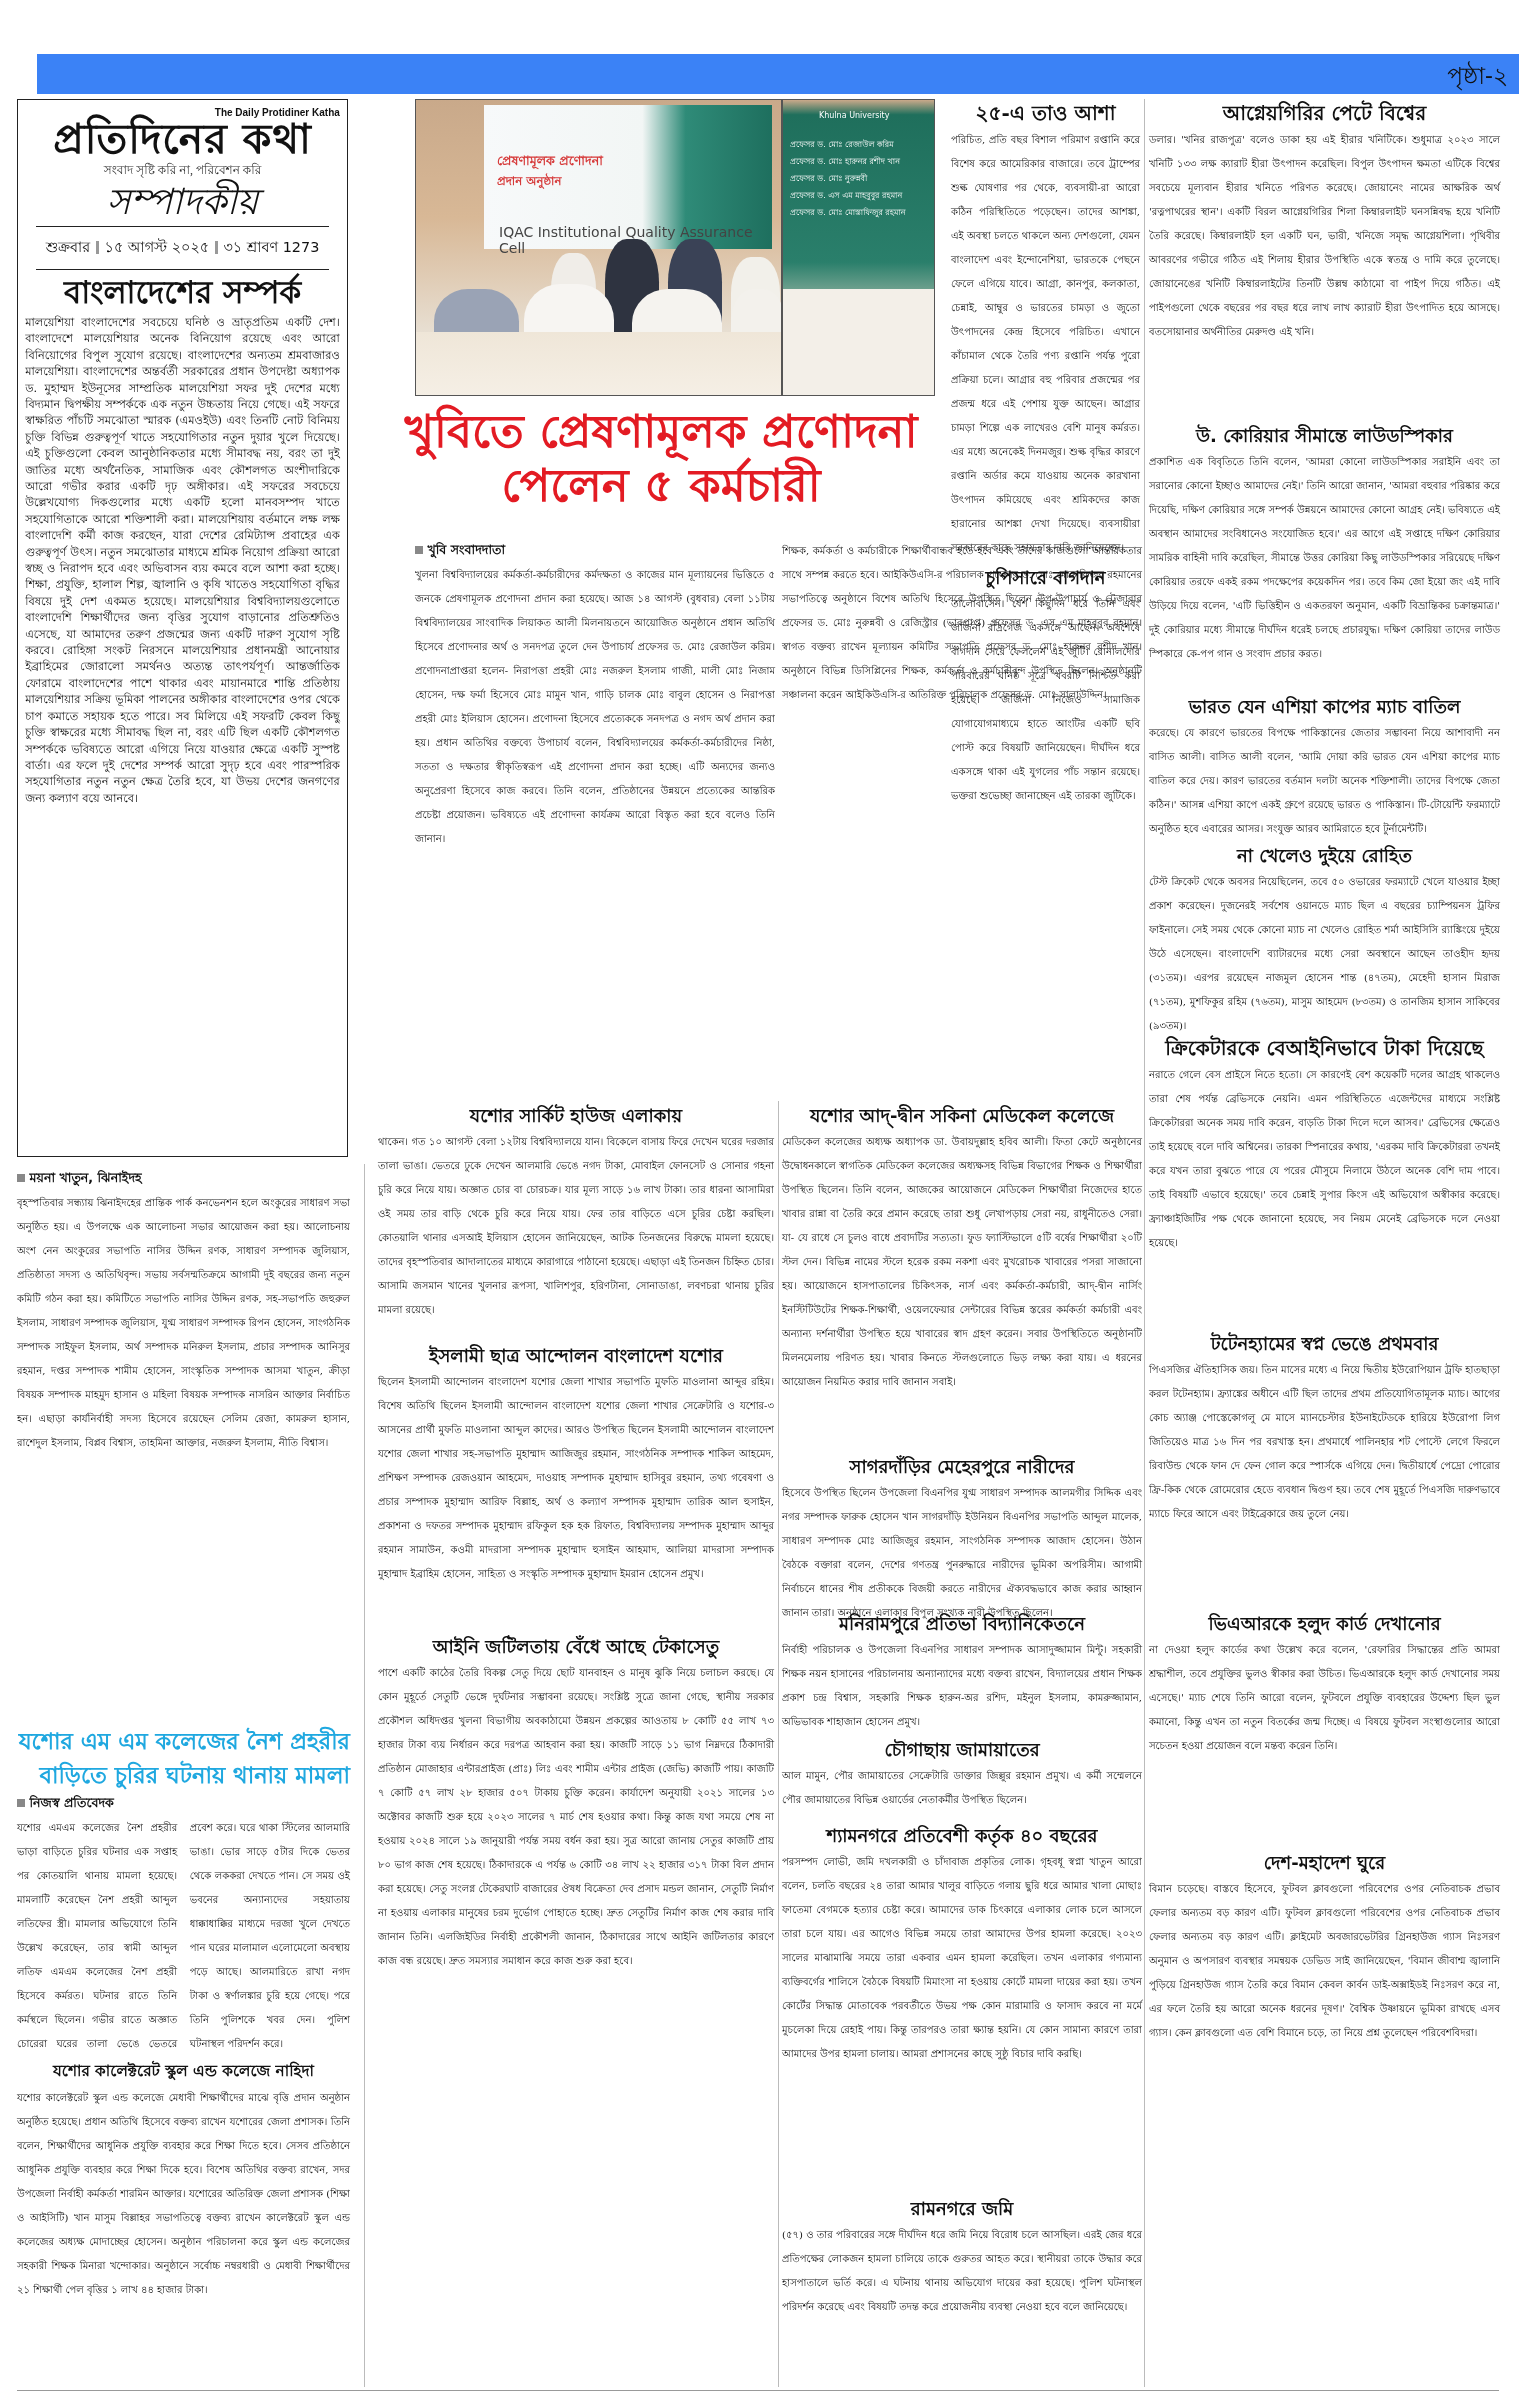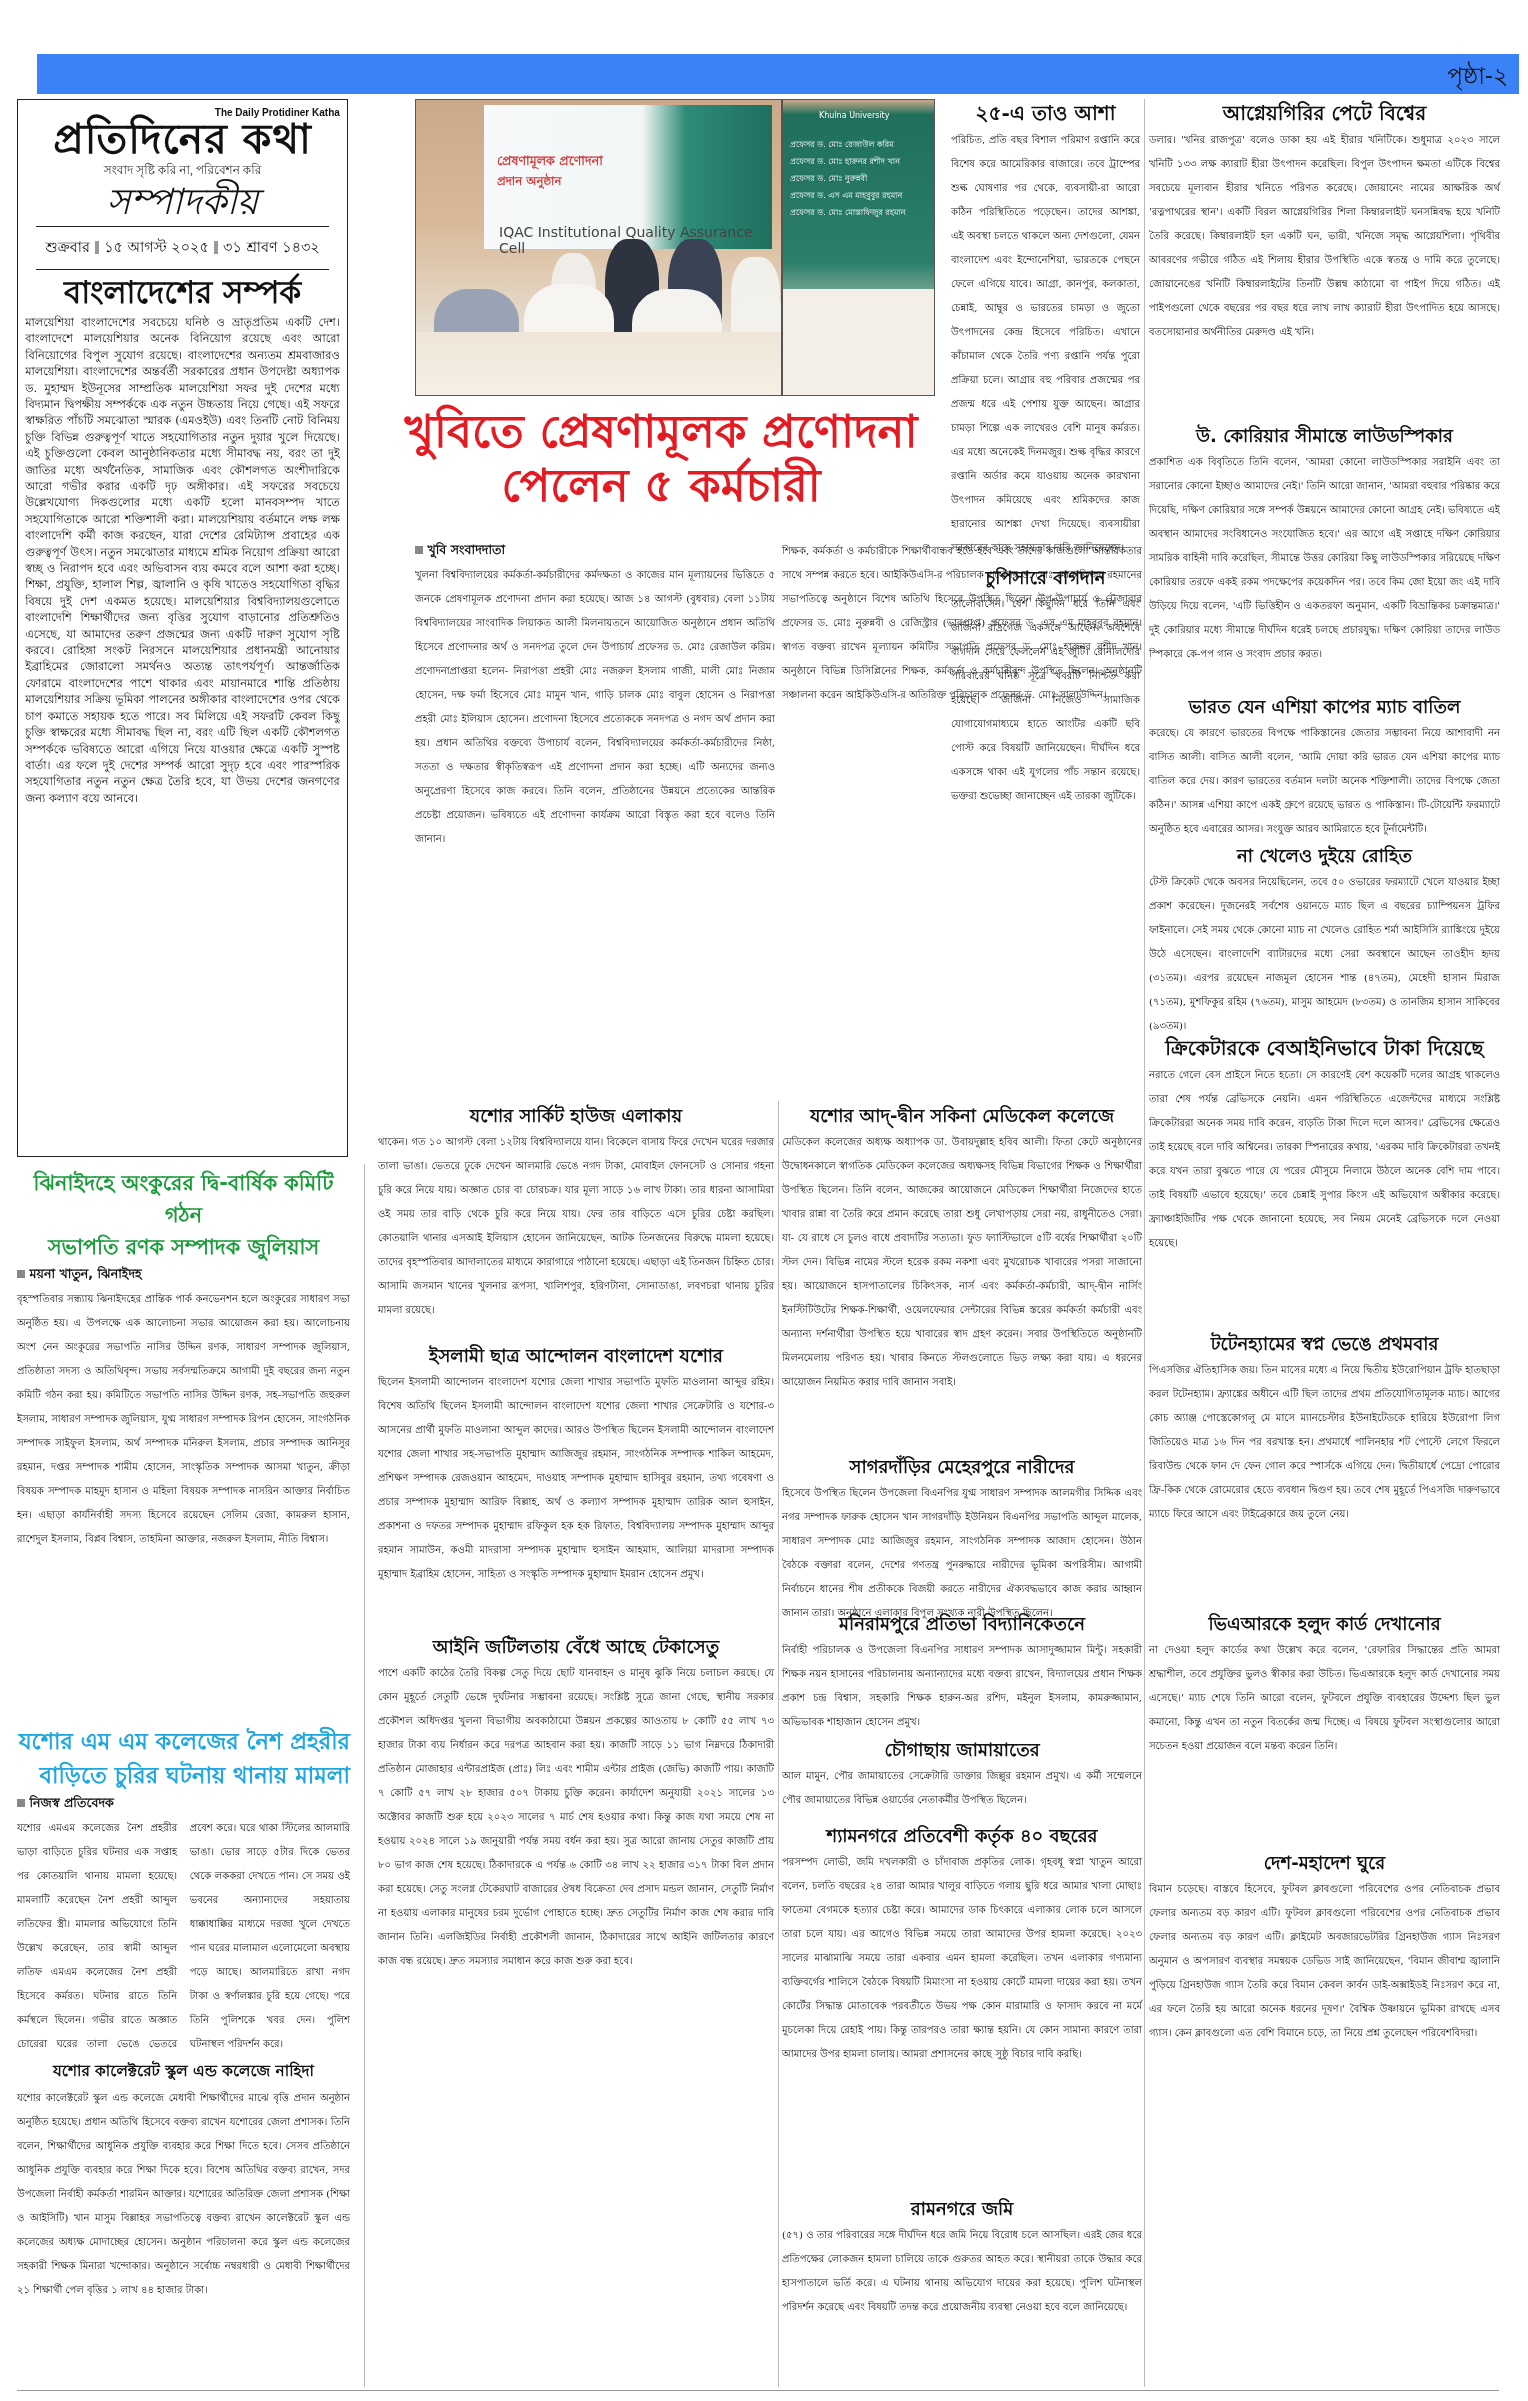--- a/index.html
+++ b/index.html
@@ -52,34 +52,30 @@
 
 <div class="editorial-box">
   <div class="masthead">
     <div class="mast-en">The Daily Protidiner Katha</div>
     <div class="mast-title">প্রতিদিনের কথা</div>
     <div class="mast-tag">সংবাদ সৃষ্টি করি না, পরিবেশন করি</div>
     <div class="mast-sub">সম্পাদকীয়</div>
   </div>
   <div class="rule"></div>
   <div class="dateline">
-    <span>শুক্রবার</span><span class="sep"></span><span>১৫ আগস্ট ২০২৫</span><span class="sep"></span><span>৩১ শ্রাবণ ১৪৩২</span>
+    <span>শুক্রবার</span><span class="sep"></span><span>১৫ আগস্ট ২০২৫</span><span class="sep"></span><span>৩১ শ্রাবণ 1273</span>
   </div>
   <div class="rule"></div>
   <div class="ed-title">
     <div>বাংলাদেশের সম্পর্ক</div>
   </div>
   <div class="body-text" style="font-size:11.3px;line-height:16.4px;">মালয়েশিয়া বাংলাদেশের সবচেয়ে ঘনিষ্ঠ ও ভ্রাতৃপ্রতিম একটি দেশ। বাংলাদেশে মালয়েশিয়ার অনেক বিনিয়োগ রয়েছে এবং আরো বিনিয়োগের বিপুল সুযোগ রয়েছে। বাংলাদেশের অন্যতম শ্রমবাজারও মালয়েশিয়া। বাংলাদেশের অন্তর্বর্তী সরকারের প্রধান উপদেষ্টা অধ্যাপক ড. মুহাম্মদ ইউনূসের সাম্প্রতিক মালয়েশিয়া সফর দুই দেশের মধ্যে বিদ্যমান দ্বিপক্ষীয় সম্পর্ককে এক নতুন উচ্চতায় নিয়ে গেছে। এই সফরে স্বাক্ষরিত পাঁচটি সমঝোতা স্মারক (এমওইউ) এবং তিনটি নোট বিনিময় চুক্তি বিভিন্ন গুরুত্বপূর্ণ খাতে সহযোগিতার নতুন দুয়ার খুলে দিয়েছে। এই চুক্তিগুলো কেবল আনুষ্ঠানিকতার মধ্যে সীমাবদ্ধ নয়, বরং তা দুই জাতির মধ্যে অর্থনৈতিক, সামাজিক এবং কৌশলগত অংশীদারিকে আরো গভীর করার একটি দৃঢ় অঙ্গীকার। এই সফরের সবচেয়ে উল্লেখযোগ্য দিকগুলোর মধ্যে একটি হলো মানবসম্পদ খাতে সহযোগিতাকে আরো শক্তিশালী করা। মালয়েশিয়ায় বর্তমানে লক্ষ লক্ষ বাংলাদেশি কর্মী কাজ করছেন, যারা দেশের রেমিট্যান্স প্রবাহের এক গুরুত্বপূর্ণ উৎস। নতুন সমঝোতার মাধ্যমে শ্রমিক নিয়োগ প্রক্রিয়া আরো স্বচ্ছ ও নিরাপদ হবে এবং অভিবাসন ব্যয় কমবে বলে আশা করা হচ্ছে। শিক্ষা, প্রযুক্তি, হালাল শিল্প, জ্বালানি ও কৃষি খাতেও সহযোগিতা বৃদ্ধির বিষয়ে দুই দেশ একমত হয়েছে। মালয়েশিয়ার বিশ্ববিদ্যালয়গুলোতে বাংলাদেশি শিক্ষার্থীদের জন্য বৃত্তির সুযোগ বাড়ানোর প্রতিশ্রুতিও এসেছে, যা আমাদের তরুণ প্রজন্মের জন্য একটি দারুণ সুযোগ সৃষ্টি করবে। রোহিঙ্গা সংকট নিরসনে মালয়েশিয়ার প্রধানমন্ত্রী আনোয়ার ইব্রাহিমের জোরালো সমর্থনও অত্যন্ত তাৎপর্যপূর্ণ। আন্তর্জাতিক ফোরামে বাংলাদেশের পাশে থাকার এবং মায়ানমারে শান্তি প্রতিষ্ঠায় মালয়েশিয়ার সক্রিয় ভূমিকা পালনের অঙ্গীকার বাংলাদেশের ওপর থেকে চাপ কমাতে সহায়ক হতে পারে। সব মিলিয়ে এই সফরটি কেবল কিছু চুক্তি স্বাক্ষরের মধ্যে সীমাবদ্ধ ছিল না, বরং এটি ছিল একটি কৌশলগত সম্পর্ককে ভবিষ্যতে আরো এগিয়ে নিয়ে যাওয়ার ক্ষেত্রে একটি সুস্পষ্ট বার্তা। এর ফলে দুই দেশের সম্পর্ক আরো সুদৃঢ় হবে এবং পারস্পরিক সহযোগিতার নতুন নতুন ক্ষেত্র তৈরি হবে, যা উভয় দেশের জনগণের জন্য কল্যাণ বয়ে আনবে।</div>
 </div>
 
 <div class="col" style="left:17px; top:1167px; width:333px;">
-  <div class="green-hl">
-    <div>ঝিনাইদহে অংকুরের দ্বি-বার্ষিক কমিটি গঠন</div>
-    <div>সভাপতি রণক সম্পাদক জুলিয়াস</div>
-  </div>
   <div class="byline"><span class="sq"></span><span>ময়না খাতুন, ঝিনাইদহ</span></div>
   <div class="body-text">বৃহস্পতিবার সন্ধ্যায় ঝিনাইদহের প্রান্তিক পার্ক কনভেনশন হলে অংকুরের সাধারণ সভা অনুষ্ঠিত হয়। এ উপলক্ষে এক আলোচনা সভার আয়োজন করা হয়। আলোচনায় অংশ নেন অংকুরের সভাপতি নাসির উদ্দিন রণক, সাধারণ সম্পাদক জুলিয়াস, প্রতিষ্ঠাতা সদস্য ও অতিথিবৃন্দ। সভায় সর্বসম্মতিক্রমে আগামী দুই বছরের জন্য নতুন কমিটি গঠন করা হয়। কমিটিতে সভাপতি নাসির উদ্দিন রণক, সহ-সভাপতি জহুরুল ইসলাম, সাধারণ সম্পাদক জুলিয়াস, যুগ্ম সাধারণ সম্পাদক রিপন হোসেন, সাংগঠনিক সম্পাদক সাইফুল ইসলাম, অর্থ সম্পাদক মনিরুল ইসলাম, প্রচার সম্পাদক আনিসুর রহমান, দপ্তর সম্পাদক শামীম হোসেন, সাংস্কৃতিক সম্পাদক আসমা খাতুন, ক্রীড়া বিষয়ক সম্পাদক মাহমুদ হাসান ও মহিলা বিষয়ক সম্পাদক নাসরিন আক্তার নির্বাচিত হন। এছাড়া কার্যনির্বাহী সদস্য হিসেবে রয়েছেন সেলিম রেজা, কামরুল হাসান, রাশেদুল ইসলাম, বিপ্লব বিশ্বাস, তাহমিনা আক্তার, নজরুল ইসলাম, নীতি বিশ্বাস।</div>
 </div>
 
 <div class="col" style="left:17px; top:1724px; width:333px;">
   <div class="cyan-hl">
     <div>যশোর এম এম কলেজের নৈশ প্রহরীর</div>
     <div>বাড়িতে চুরির ঘটনায় থানায় মামলা</div>
   </div>
   <div class="byline"><span class="sq"></span><span>নিজস্ব প্রতিবেদক</span></div>

